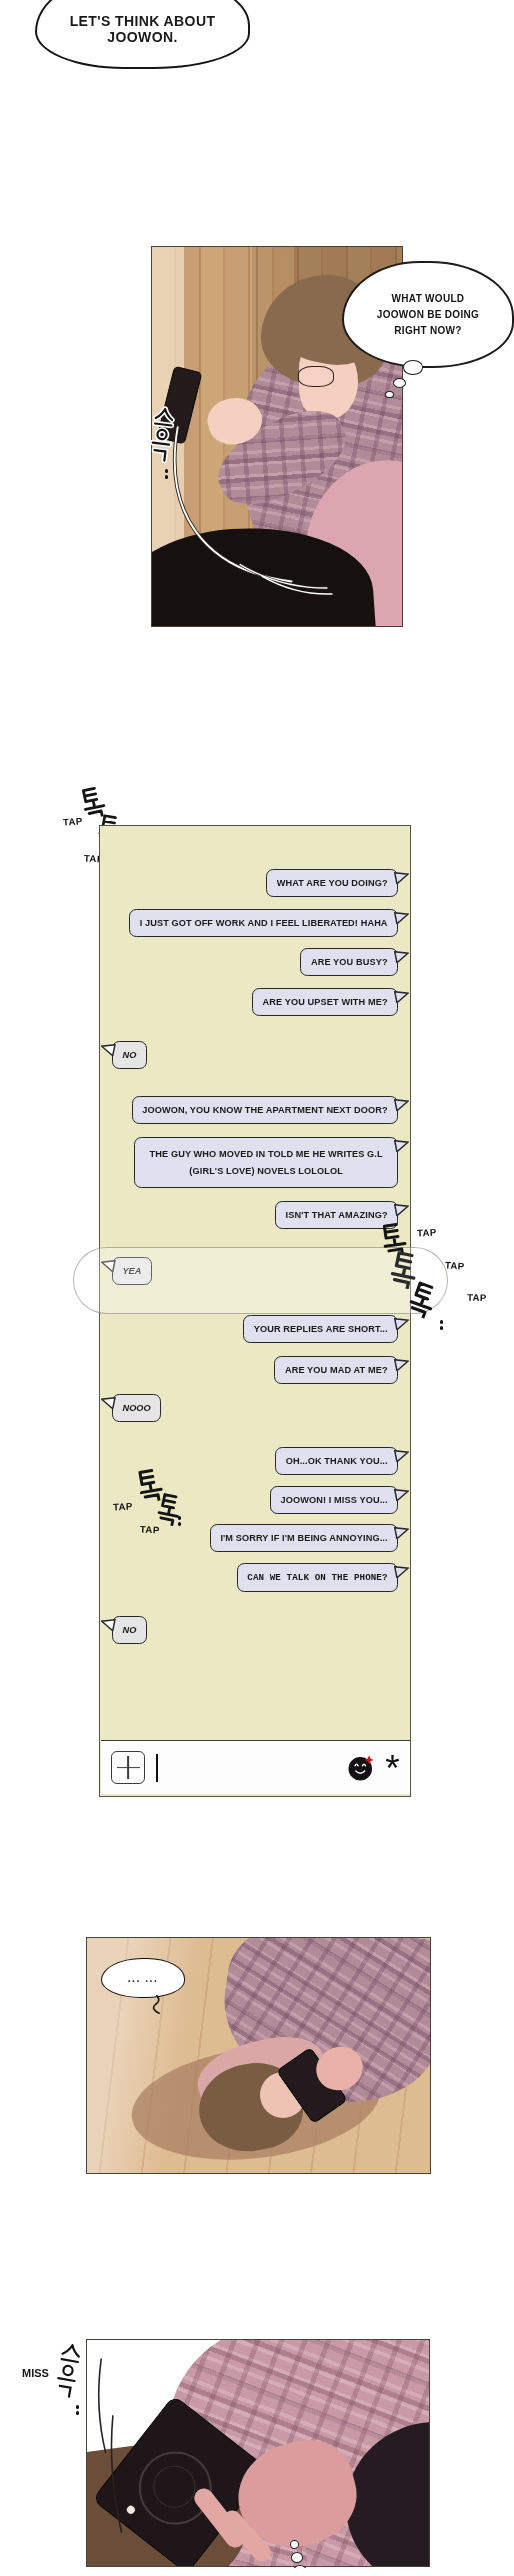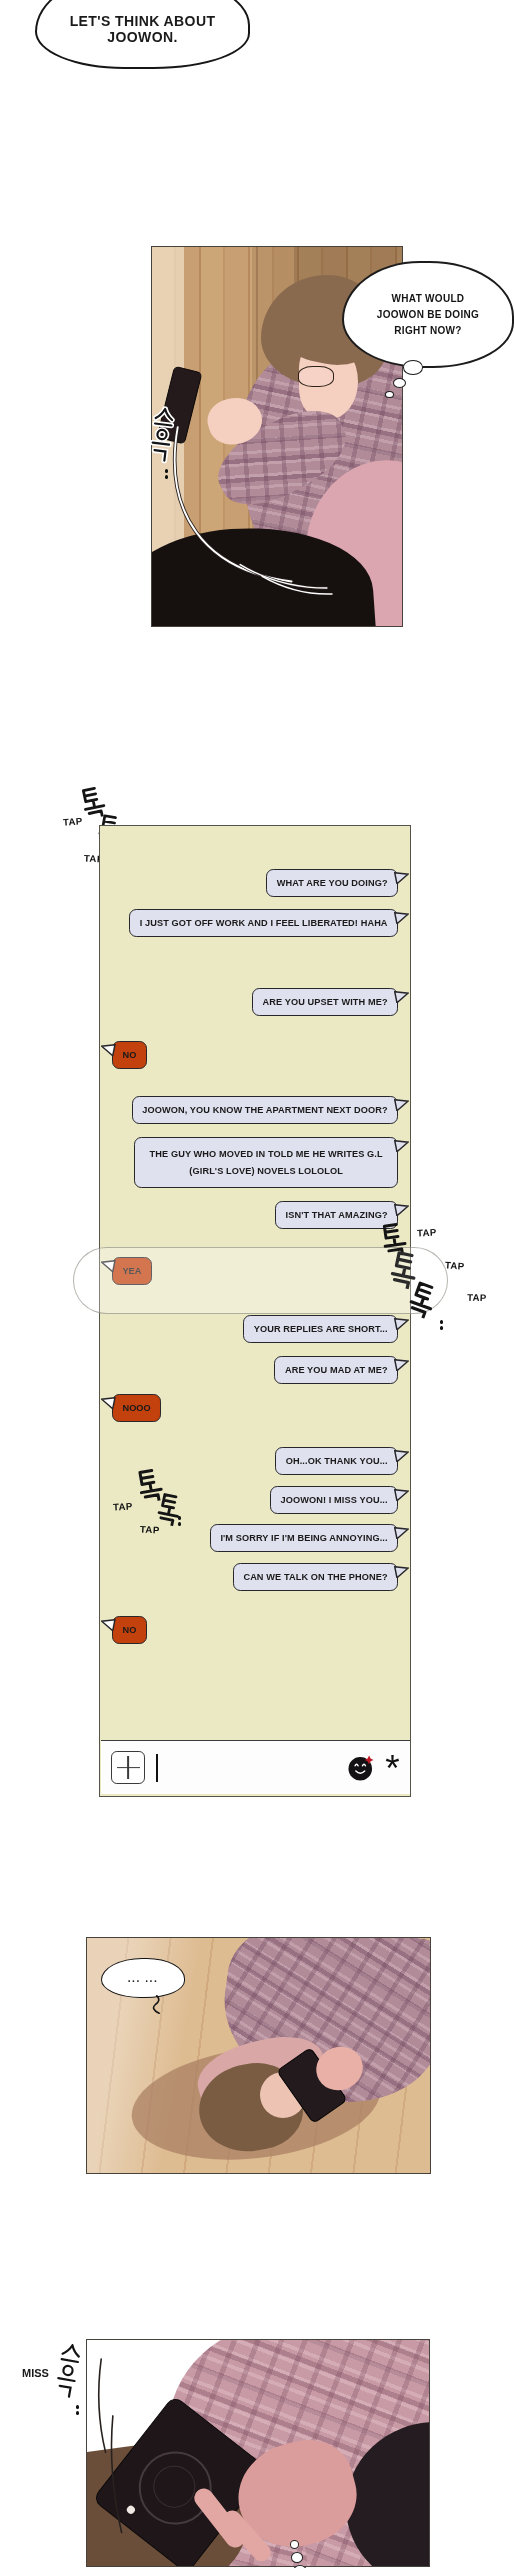--- a/index.html
+++ b/index.html
@@ -45,21 +45,21 @@
   .tb-circle{background:#fff;border:1.8px solid #1c1c1c;border-radius:50%;}
 
   
   #chatbox{left:99px;top:825px;width:312px;height:972px;background:#ebe8c4;border:1.5px solid #55534a;box-sizing:border-box;}
   .msg-row{position:absolute;left:11.8px;right:11.8px;display:flex;}
   .msg-row.right{justify-content:flex-end;}
   .msg-row.left{justify-content:flex-start;}
   .bub{position:relative;border:1.5px solid #26262b;border-radius:7.3px;padding:8px 9.6px;
     font-size:9.2px;font-weight:900;letter-spacing:0.1px;white-space:nowrap;text-align:center;}
   .bub.sent{background:#dfe1ee;}
-  .bub.recv{background:#c2410c;}
+  .bub.recv{background:#e5e5e5;font-style:italic;}
   .bub.wide{white-space:normal;max-width:243px;line-height:1.8;}
   .tail{position:absolute;top:1.5px;}
   .tail.tr{right:-11.8px;}
   .tail.tl{left:-11.8px;}
 
   #inputbar{left:101px;top:1740px;width:309px;height:54px;background:#fdfdfd;border-top:1.5px solid #3c3c3c;
     display:flex;align-items:center;box-sizing:border-box;padding:0 10.3px;}
   .attach-btn{width:32px;height:31px;border:1.5px solid #3a3a3a;border-radius:5.9px;position:relative;background:#fff;}
   .attach-btn::before,.attach-btn::after{content:"";position:absolute;background:#3a3a3a;}
   .attach-btn::before{left:50%;top:4.4px;bottom:4.4px;width:1.8px;transform:translateX(-50%);}
@@ -162,20 +162,25 @@
       <div class="msg-row right" style="top: 43px;">
         <div class="bub sent"><span>WHAT ARE YOU DOING?</span><svg width="14.7" height="12.5" viewBox="0 0 20 17" class="tail tr">
             <path d="M1 1 L19 3 L4 16 Z" fill="#dfe1ee" stroke="#26262b" stroke-width="2"></path>
           </svg></div>
       </div>
       <div class="msg-row right" style="top: 83px;">
         <div class="bub sent"><span>I JUST GOT OFF WORK AND I FEEL LIBERATED! HAHA</span><svg width="14.7" height="12.5" viewBox="0 0 20 17" class="tail tr">
             <path d="M1 1 L19 3 L4 16 Z" fill="#dfe1ee" stroke="#26262b" stroke-width="2"></path>
           </svg></div>
       </div>
+      <div class="msg-row right" style="top: 122px;">
+        <div class="bub sent"><span>ARE YOU BUSY?</span><svg width="14.7" height="12.5" viewBox="0 0 20 17" class="tail tr">
+            <path d="M1 1 L19 3 L4 16 Z" fill="#dfe1ee" stroke="#26262b" stroke-width="2"></path>
+          </svg></div>
+      </div>
       <div class="msg-row right" style="top: 162px;">
         <div class="bub sent"><span>ARE YOU UPSET WITH ME?</span><svg width="14.7" height="12.5" viewBox="0 0 20 17" class="tail tr">
             <path d="M1 1 L19 3 L4 16 Z" fill="#dfe1ee" stroke="#26262b" stroke-width="2"></path>
           </svg></div>
       </div>
       <div class="msg-row left" style="top: 215px;">
         <div class="bub recv"><span>NO</span><svg width="14.7" height="12.5" viewBox="0 0 20 17" class="tail tl">
             <path d="M19 1 L1 3 L16 16 Z" fill="#fdfdfc" stroke="#26262b" stroke-width="2"></path>
           </svg></div>
       </div>
@@ -222,21 +227,21 @@
       <div class="msg-row right" style="top: 660px;">
         <div class="bub sent"><span>JOOWON! I MISS YOU...</span><svg width="14.7" height="12.5" viewBox="0 0 20 17" class="tail tr">
             <path d="M1 1 L19 3 L4 16 Z" fill="#dfe1ee" stroke="#26262b" stroke-width="2"></path>
           </svg></div>
       </div>
       <div class="msg-row right" style="top: 698px;">
         <div class="bub sent"><span>I'M SORRY IF I'M BEING ANNOYING...</span><svg width="14.7" height="12.5" viewBox="0 0 20 17" class="tail tr">
             <path d="M1 1 L19 3 L4 16 Z" fill="#dfe1ee" stroke="#26262b" stroke-width="2"></path>
           </svg></div>
       </div>
-      <div class="msg-row right" style="top: 737px;">
+      <div class="msg-row right" style="top: 737px; font-family: Liberation Mono, monospace;">
         <div class="bub sent"><span>CAN WE TALK ON THE PHONE?</span><svg width="14.7" height="12.5" viewBox="0 0 20 17" class="tail tr">
             <path d="M1 1 L19 3 L4 16 Z" fill="#dfe1ee" stroke="#26262b" stroke-width="2"></path>
           </svg></div>
       </div>
       <div class="msg-row left" style="top: 790px;">
         <div class="bub recv"><span>NO</span><svg width="14.7" height="12.5" viewBox="0 0 20 17" class="tail tl">
             <path d="M19 1 L1 3 L16 16 Z" fill="#fdfdfc" stroke="#26262b" stroke-width="2"></path>
           </svg></div>
       </div>
     </div>

